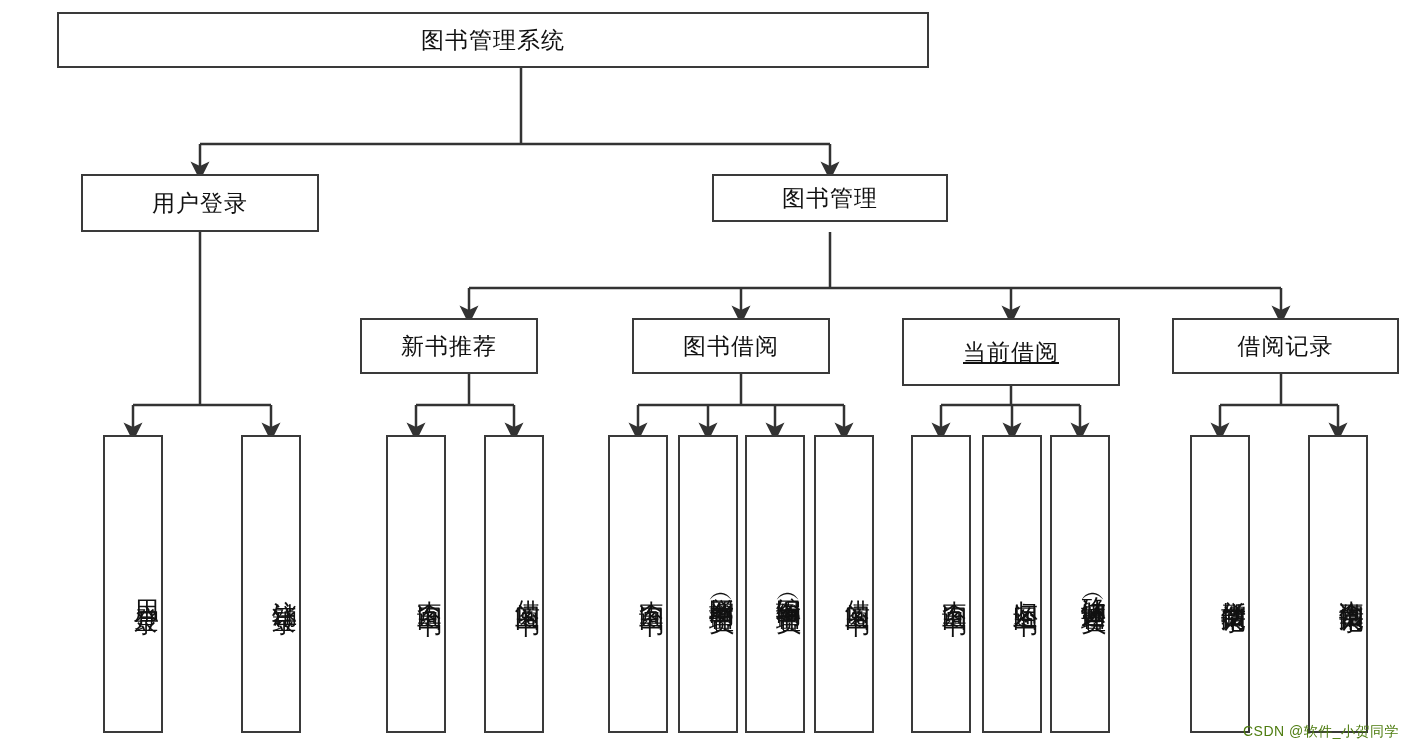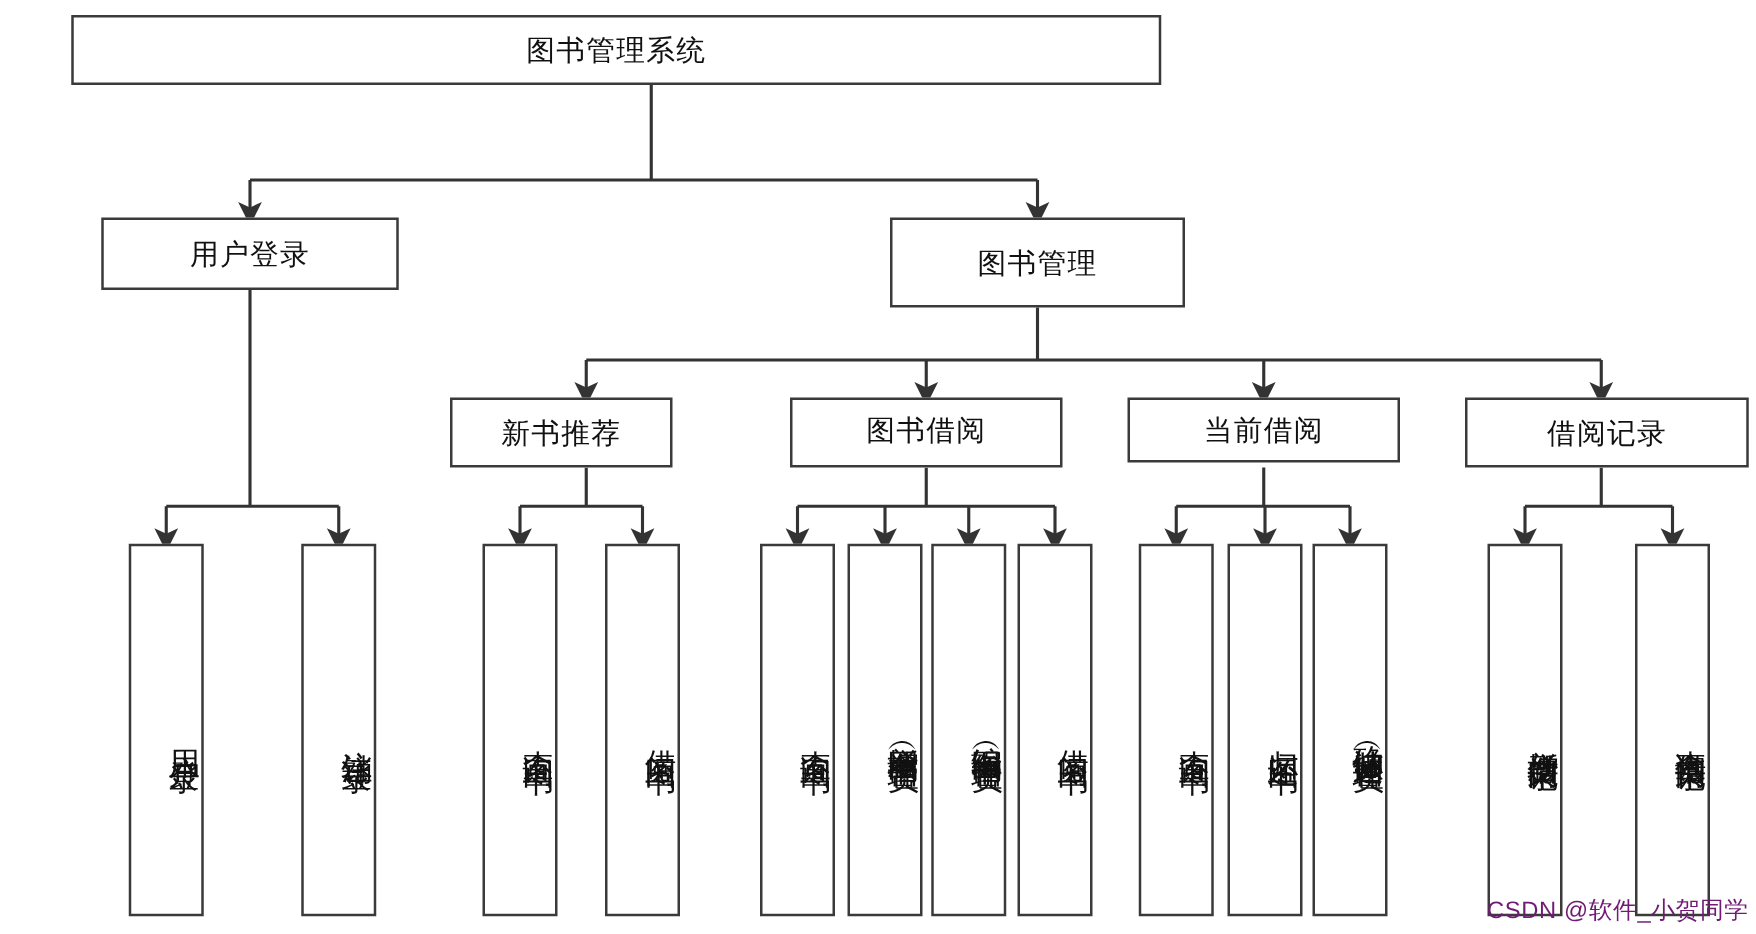--- a/index.html
+++ b/index.html
@@ -54,22 +54,22 @@
   }
   .node-label {
     display: block;
     white-space: nowrap;
     line-height: 1.15;
   }
   #watermark {
     position: absolute;
     right: 6px;
     bottom: 6px;
-    font-size: 19px;
-    color: #701a75;
+    font-size: 14px;
+    color: #4d7c0f;
     white-space: nowrap;
     letter-spacing: 0.5px;
   }
 </style>
 </head>
 <body>
 
 <div id="canvas">
   <svg class="edges" id="edge-layer" viewBox="0 0 1405 747" xmlns="http://www.w3.org/2000/svg">
     <defs>
@@ -107,30 +107,30 @@
       </g>
   </svg>
 
   <div id="node-layer">
       <div class="node horiz" style="left: 20px; top: 12px; width: 872px; height: 56px; margin-left: 37px;">
         <span class="node-label">图书管理系统</span>
       </div>
       <div class="node horiz" style="left: 81px; top: 174px; width: 238px; height: 58px;">
         <span class="node-label">用户登录</span>
       </div>
-      <div class="node horiz" style="left: 712px; top: 174px; width: 236px; height: 72px;">
+      <div class="node horiz" style="left: 712px; top: 174px; width: 236px; height: 48px;">
         <span class="node-label">图书管理</span>
       </div>
       <div class="node horiz" style="left: 360px; top: 318px; width: 178px; height: 56px;">
         <span class="node-label">新书推荐</span>
       </div>
-      <div class="node horiz" style="left: 632px; top: 318px; width: 218px; height: 56px; font-family: Liberation Mono, monospace;">
+      <div class="node horiz" style="left: 632px; top: 318px; width: 198px; height: 56px;">
         <span class="node-label">图书借阅</span>
       </div>
-      <div class="node horiz" style="left: 902px; top: 318px; width: 218px; height: 52px;">
+      <div class="node horiz" style="left: 902px; top: 318px; width: 218px; height: 68px; text-decoration: underline;">
         <span class="node-label">当前借阅</span>
       </div>
       <div class="node horiz" style="left: 1172px; top: 318px; width: 227px; height: 56px;">
         <span class="node-label">借阅记录</span>
       </div>
       <div class="node vert" style="left: 103px; top: 435px; width: 60px; height: 298px;">
         <span class="node-label">用户登录</span>
       </div>
       <div class="node vert" style="left: 241px; top: 435px; width: 60px; height: 298px;">
         <span class="node-label">注销登录</span>

